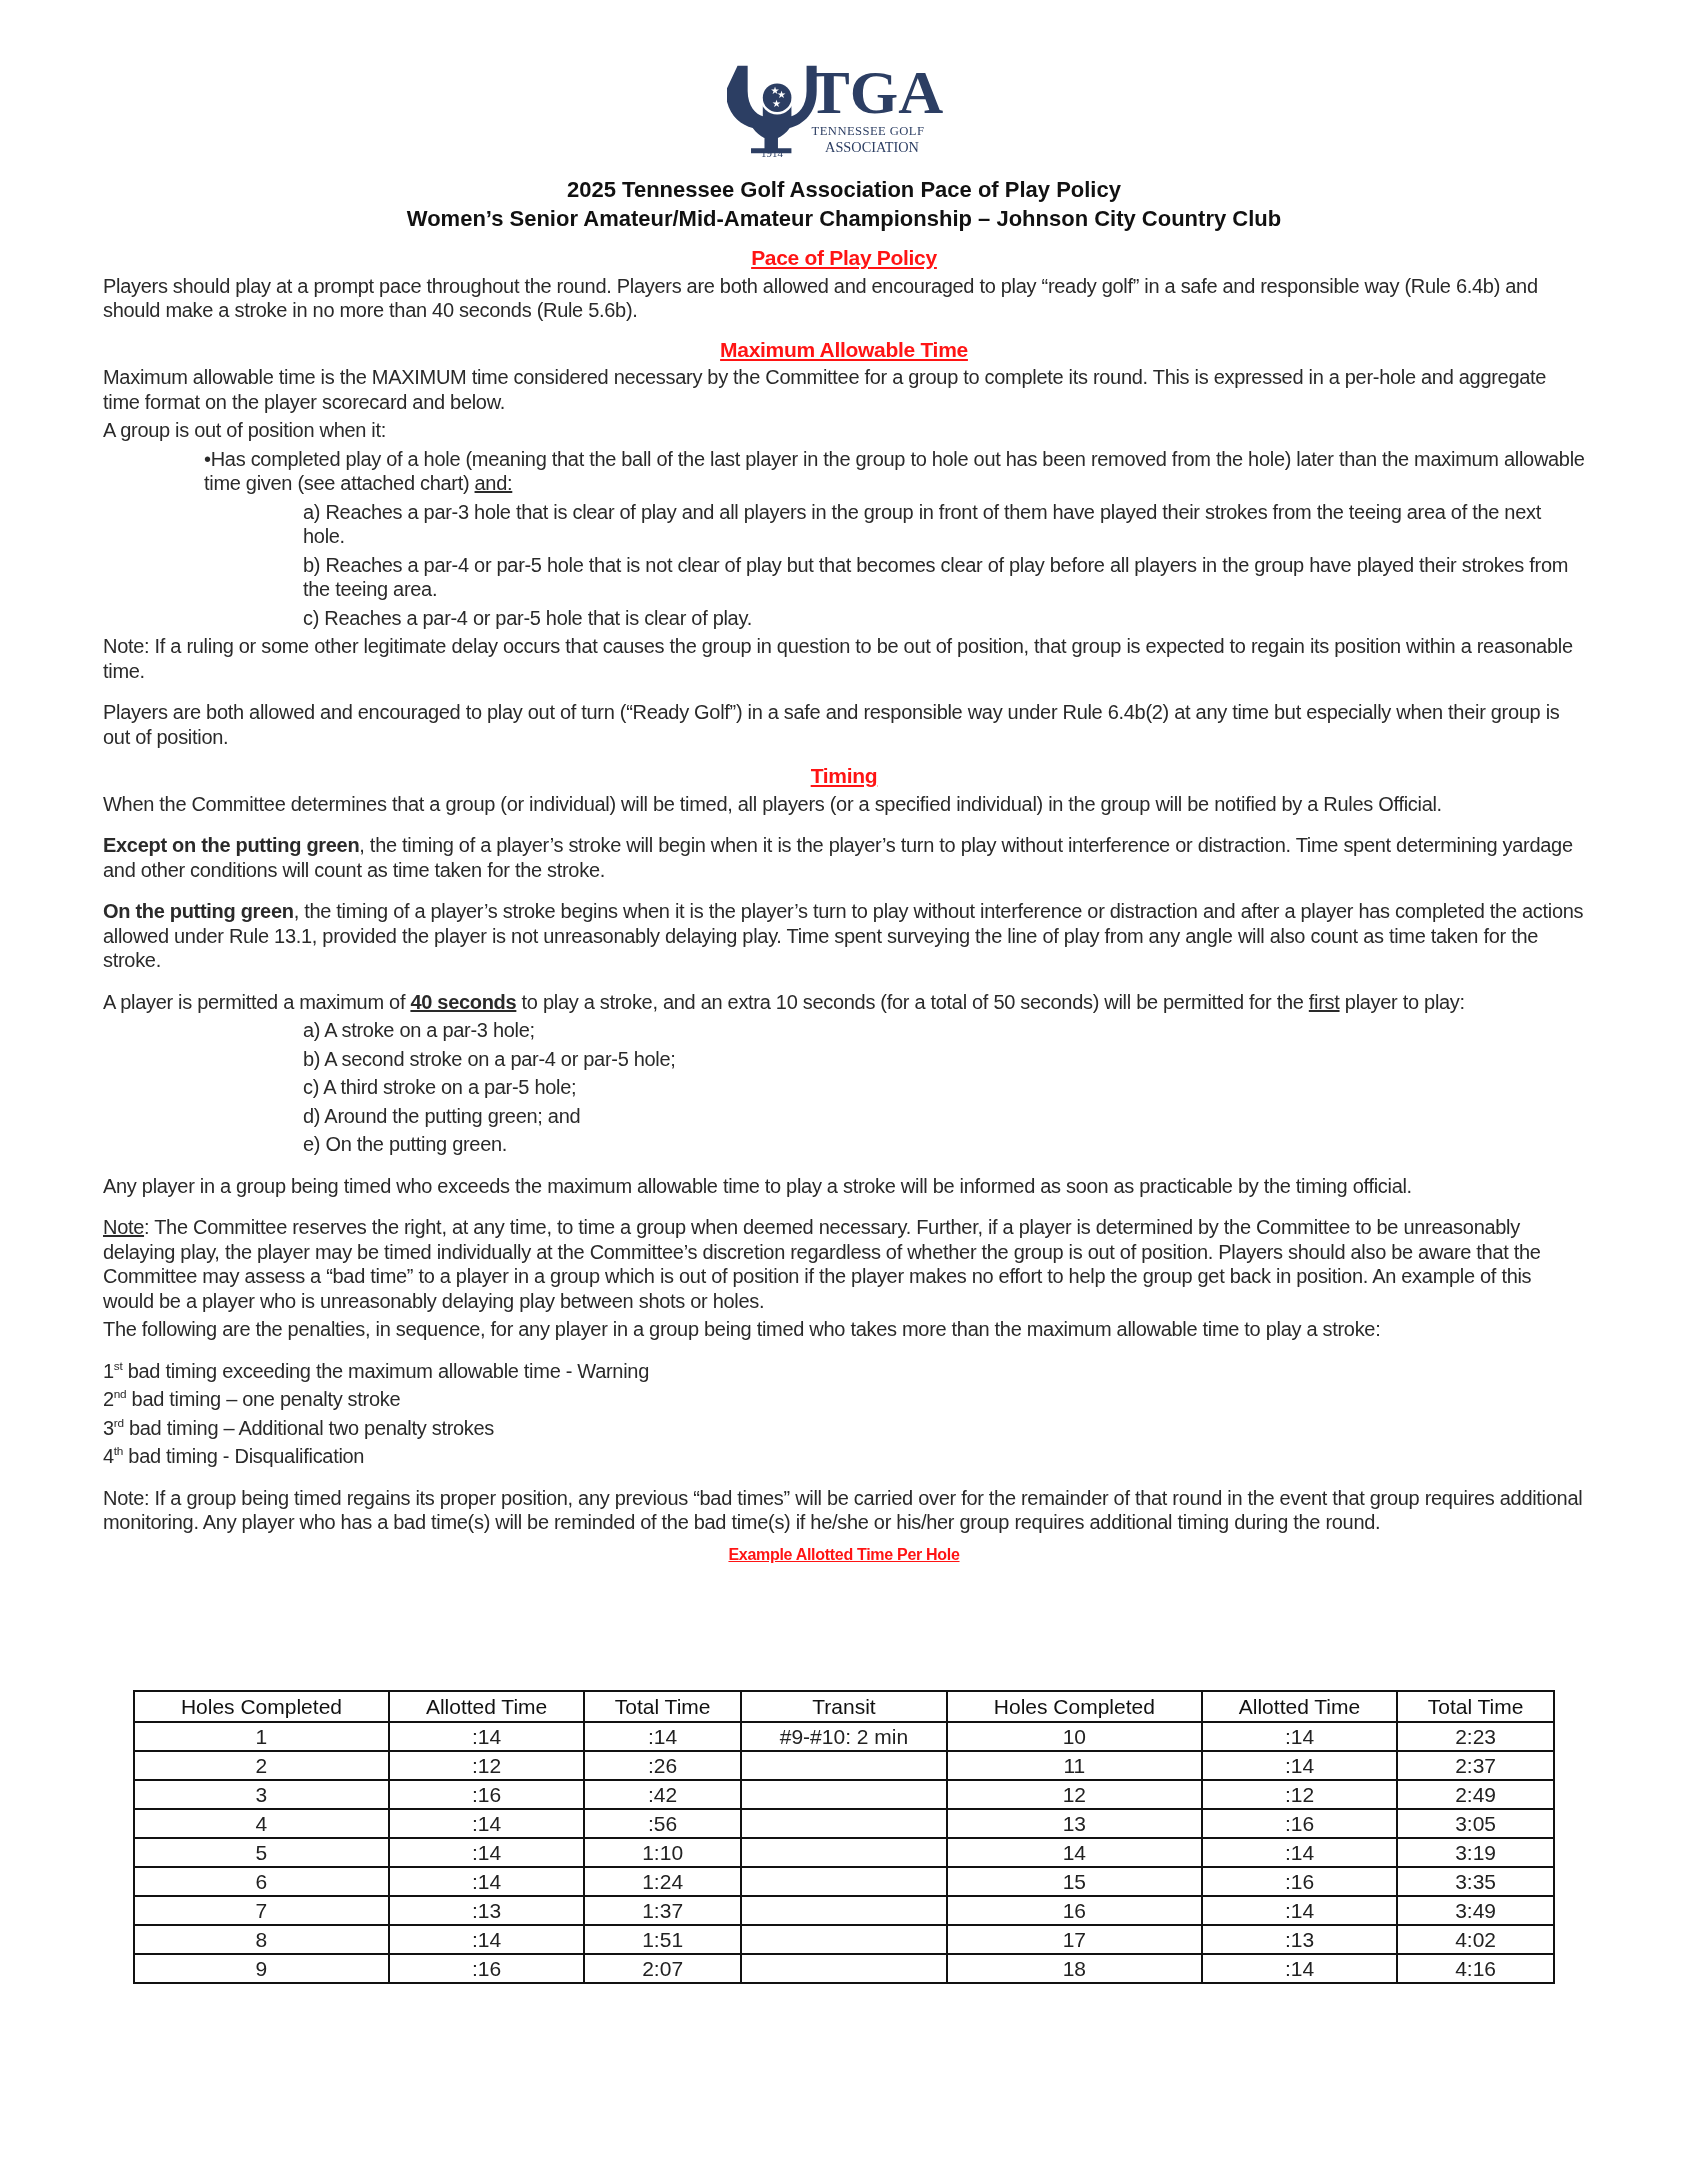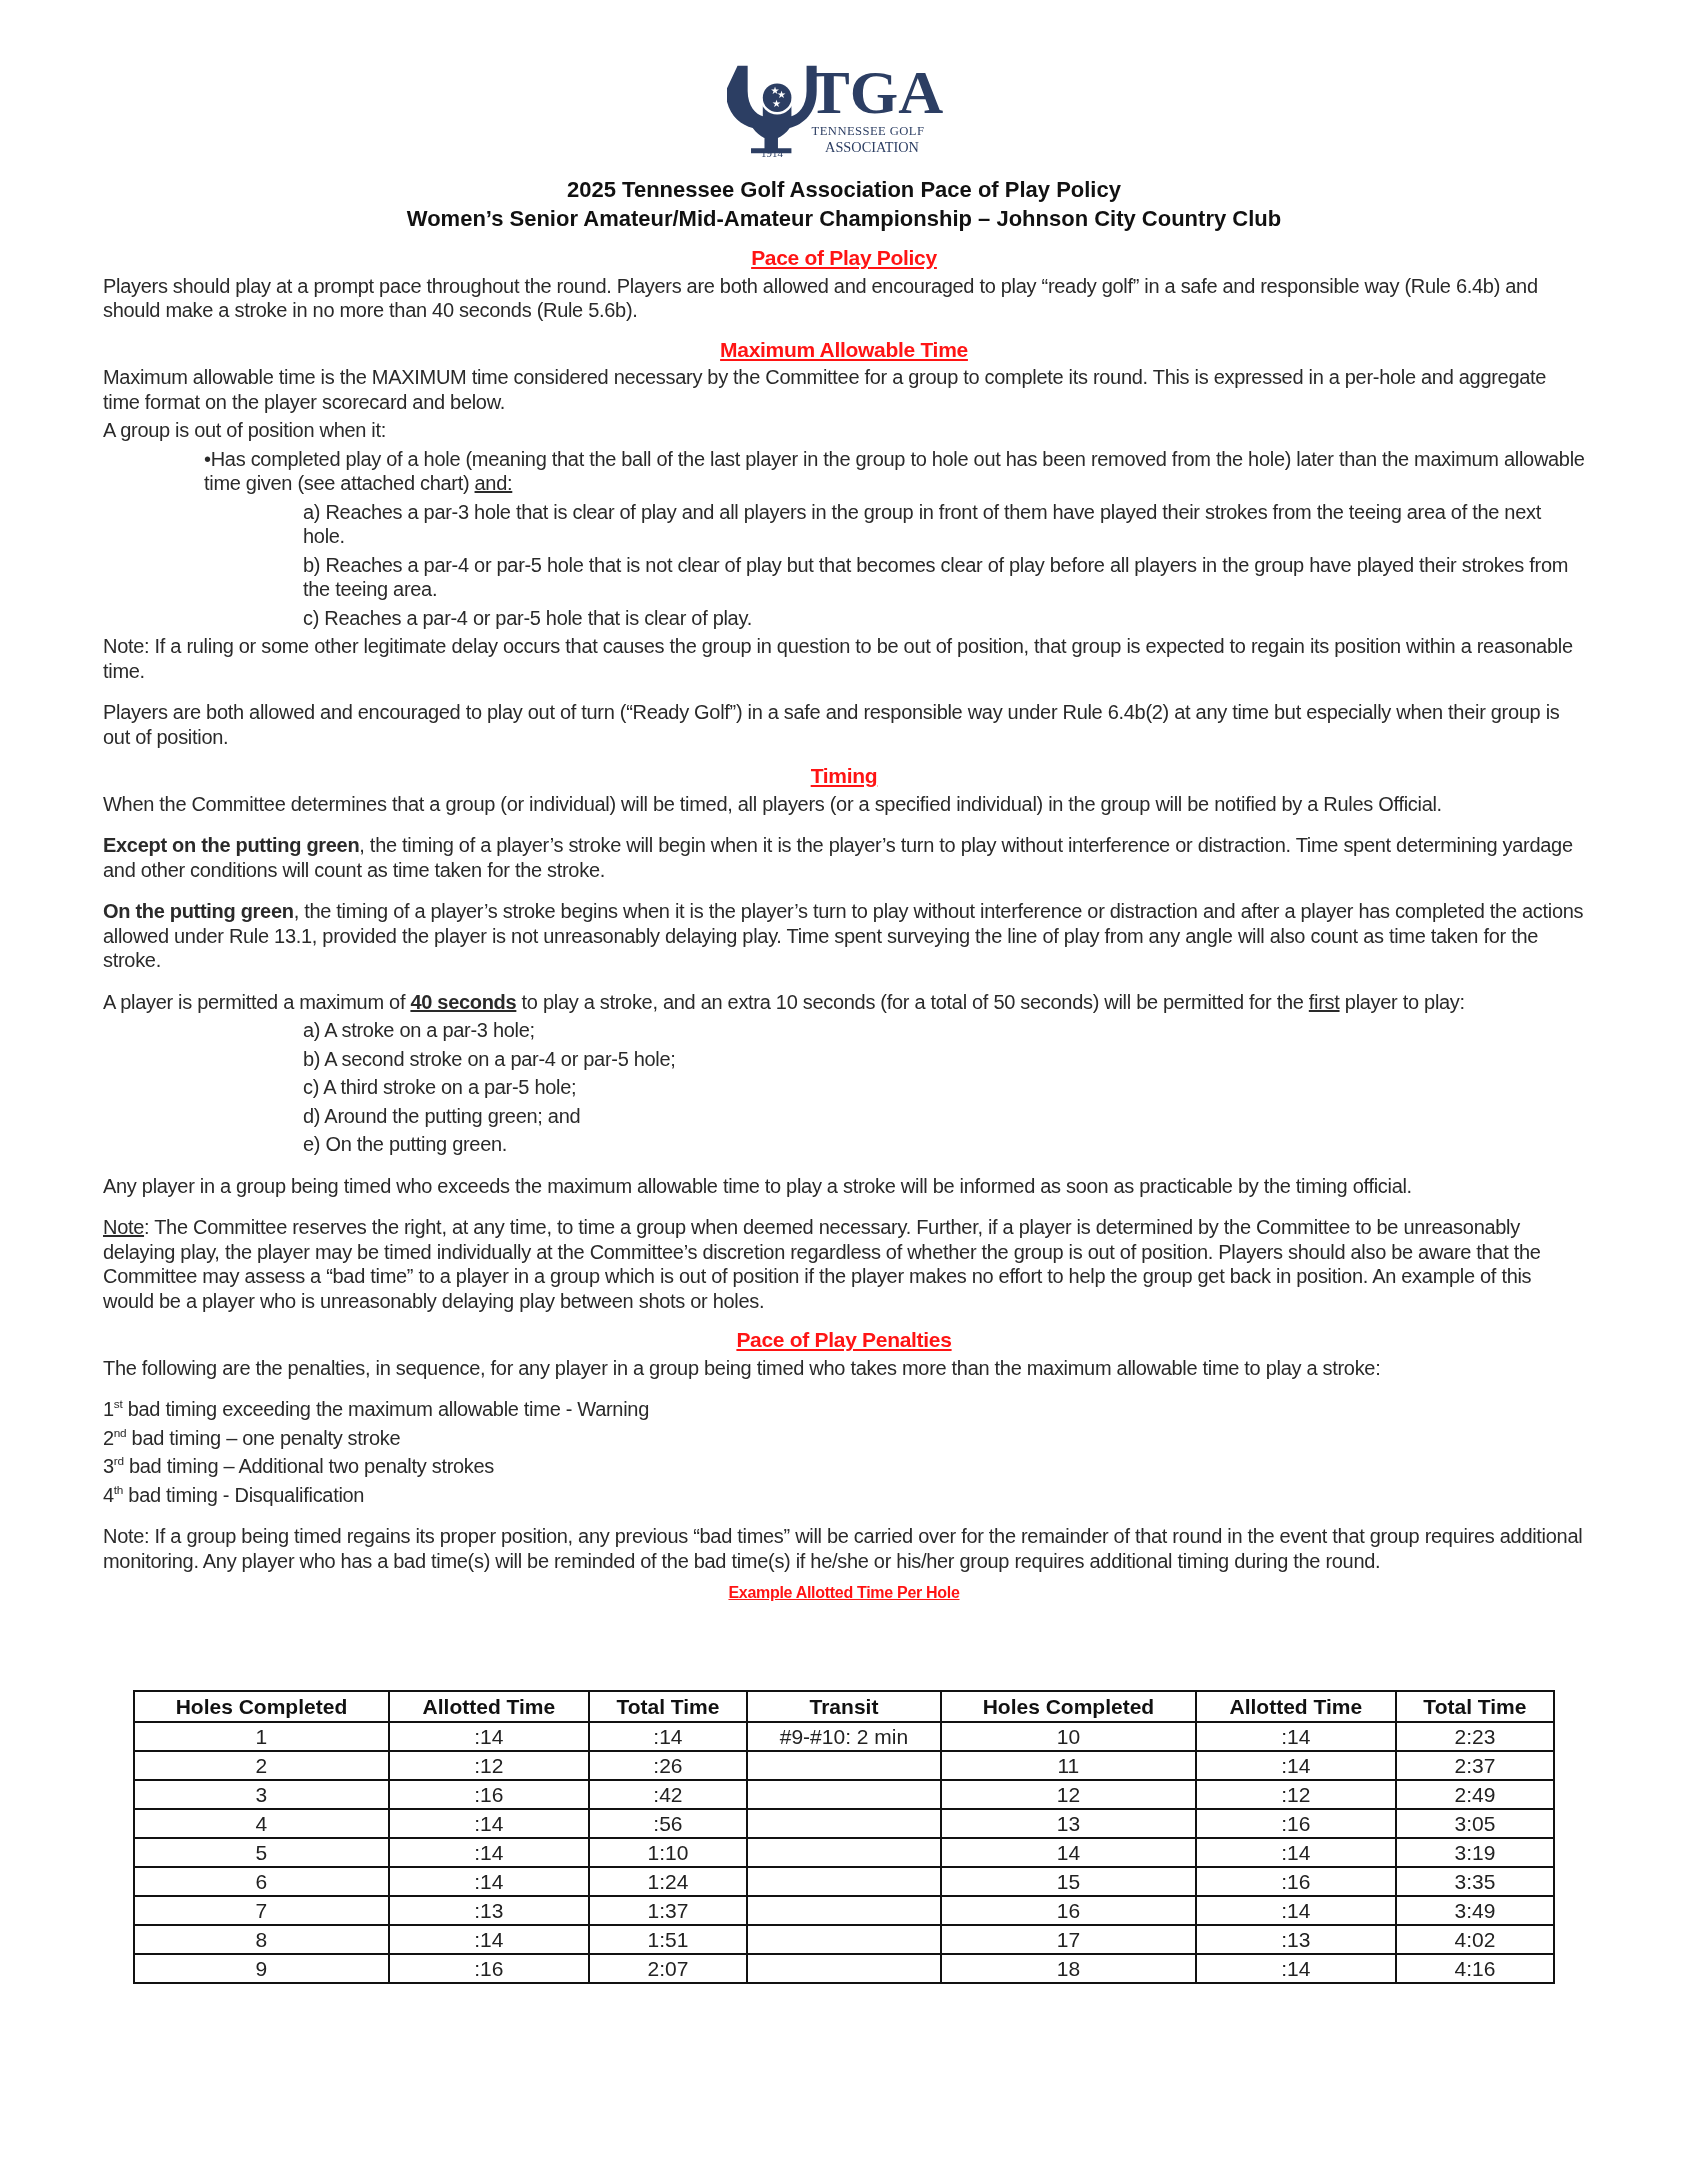--- a/index.html
+++ b/index.html
@@ -15,21 +15,21 @@
   .heading { text-align: center; color: #ff1414; font-weight: bold; text-decoration: underline; font-size: 21px; line-height: 23.6px; }
   .heading-small { text-align: center; color: #ff1414; font-weight: bold; text-decoration: underline; font-size: 16px; line-height: 20px; }
   p { margin: 4px; }
   .indent1 { padding-left: 101px; }
   .indent2 { padding-left: 200px; }
   .u { text-decoration: underline; }
   .b { font-weight: bold; }
   sup { font-size: 11.8px; line-height: 0; }
   table.times { position: absolute; left: 34px; top: 1690px; width: 1422px; border-collapse: collapse; font-size: 21px; color: #222; }
   table.times th, table.times td { border: 2.5px solid #111; text-align: center; height: 27px; padding: 0 3.4px; line-height: 23.6px; }
-  table.times th { font-weight: bold; color: #111; height: 29px; }
+  table.times th { font-weight: normal; color: #111; height: 29px; }
 </style>
 </head>
 <body>
 
 <div class="page">
 
   <div class="logo">
     <svg viewBox="0 0 290 120">
       <g fill="#2c3e63">
         <path d="M12 8 h12 v30 c0 18 10 28 18 30 v-30 h34 v30 c8 -2 18 -12 18 -30 v-30 h12 v30 c0 26 -16 40 -32 44 c-4 6 -10 10 -14 12 v12 h16 v6 h-48 v-6 h16 v-12 c-4 -2 -10 -6 -14 -12 c-16 -4 -32 -18 -32 -44 z"></path>
@@ -73,21 +73,20 @@
     <p style="margin-top:17px;"><span class="b">On the putting green</span><span>, the timing of a player’s stroke begins when it is the player’s turn to play without interference or distraction and after a player has completed the actions allowed under Rule 13.1, provided the player is not unreasonably delaying play.  Time spent surveying the line of play from any angle will also count as time taken for the stroke.</span></p>
     <p style="margin-top:17px;"><span>A player is permitted a maximum of </span><span class="b u">40 seconds</span><span> to play a stroke, and an extra 10 seconds (for a total of 50 seconds) will be permitted for the </span><span class="u">first</span><span> player to play:</span></p>
     <p class="indent2">a) A stroke on a par-3 hole;</p>
     <p class="indent2">b) A second stroke on a par-4 or par-5 hole;</p>
     <p class="indent2">c) A third stroke on a par-5 hole;</p>
     <p class="indent2">d) Around the putting green; and</p>
     <p class="indent2">e) On the putting green.</p>
     <p style="margin-top:17px;">Any player in a group being timed who exceeds the maximum allowable time to play a stroke will be informed as soon as practicable by the timing official.</p>
     <p style="margin-top:17px;"><span class="u">Note</span><span>: The Committee reserves the right, at any time, to time a group when deemed necessary. Further, if a player is determined by the Committee to be unreasonably delaying play, the player may be timed individually at the Committee’s discretion regardless of whether the group is out of position. Players should also be aware that the Committee may assess a “bad time” to a player in a group which is out of position if the player makes no effort to help the group get back in position. An example of this would be a player who is unreasonably delaying play between shots or holes.</span></p>
 
-    <div class="heading" style="margin-top:15px;">Pace of Play Penalties</div>
     <p>The following are the penalties, in sequence, for any player in a group being timed who takes more than the maximum allowable time to play a stroke:</p>
     <div style="margin-top:17px;">
       <p><span>1</span><sup>st</sup><span> bad timing exceeding the maximum allowable time - Warning</span></p>
       <p><span>2</span><sup>nd</sup><span> bad timing – one penalty stroke</span></p>
       <p><span>3</span><sup>rd</sup><span> bad timing – Additional two penalty strokes</span></p>
       <p><span>4</span><sup>th</sup><span> bad timing - Disqualification</span></p>
     </div>
     <p style="margin-top:17px;">Note: If a group being timed regains its proper position, any previous “bad times” will be carried over for the remainder of that round in the event that group requires additional monitoring. Any player who has a bad time(s) will be reminded of the bad time(s) if he/she or his/her group requires additional timing during the round.</p>
 
     <div class="heading-small" style="margin-top:10px;">Example Allotted Time Per Hole</div>

